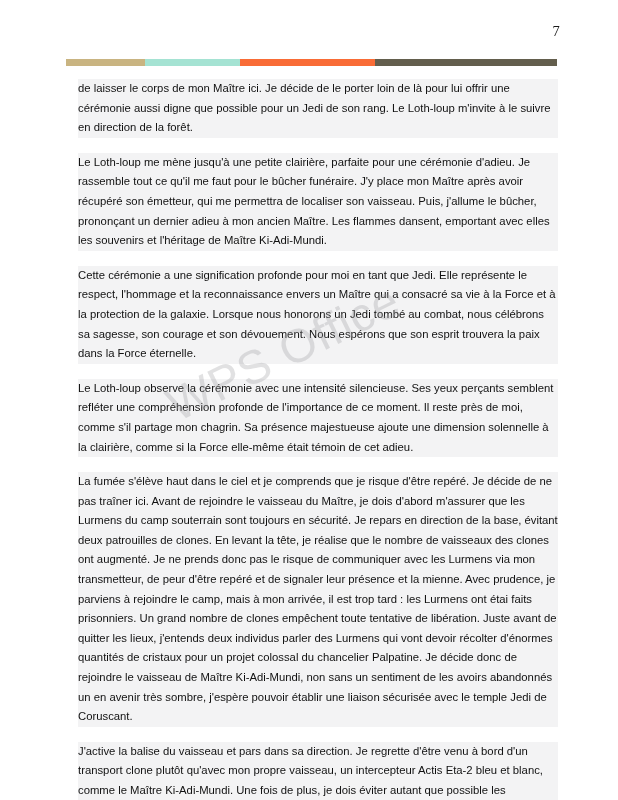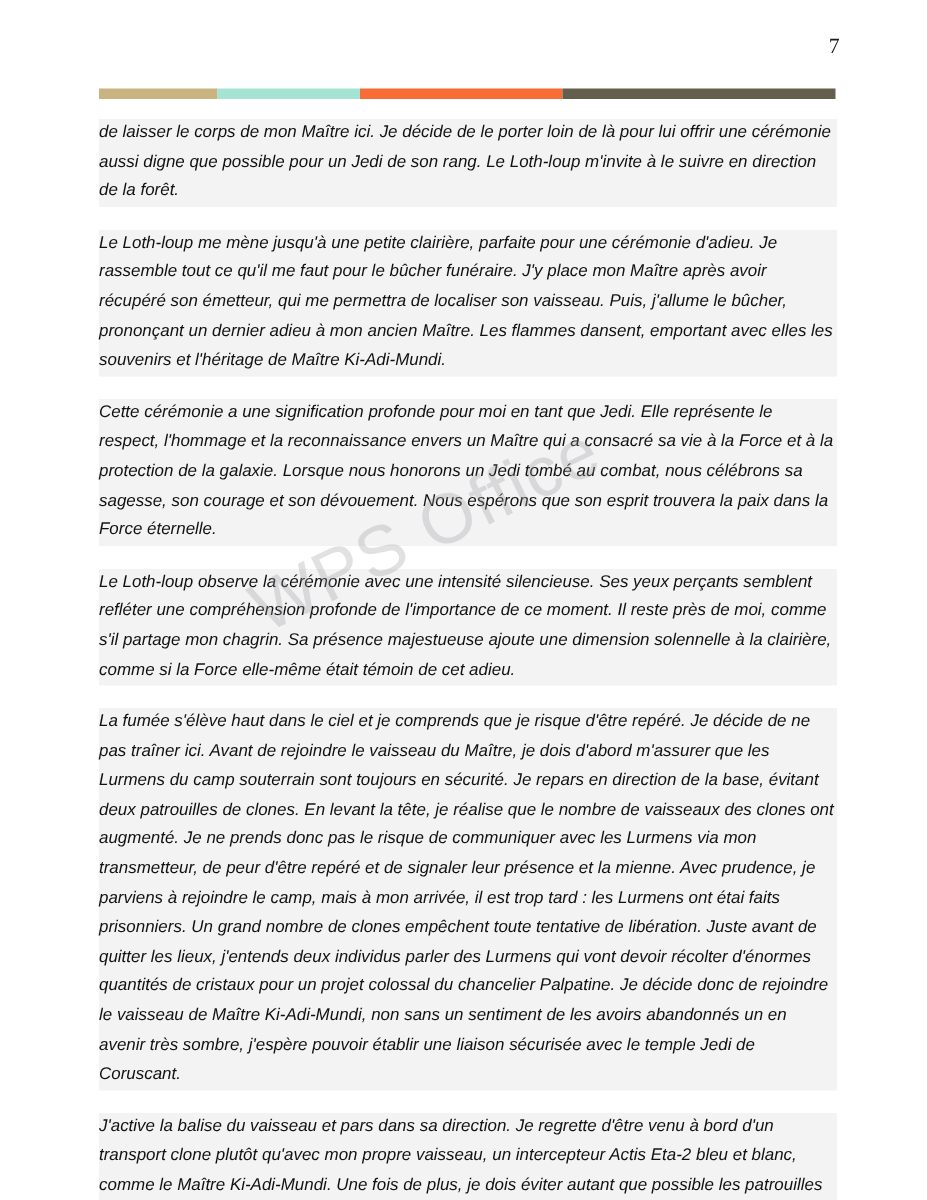--- a/index.html
+++ b/index.html
@@ -63,26 +63,25 @@
     top: 79px;
     left: 66px;
     width: 492px;
     font-family: "Liberation Sans", sans-serif;
     font-size: 11.3px;
     line-height: 19.6px;
     color: #111111;
     text-align: left;
   }
   .body-text p {
-    margin: 0 0 15px 0;
+    margin: 0 0 15px 12px;
     padding: 0;
     
     background: linear-gradient(#f3f3f4, #f3f3f4);
     background-clip: padding-box;
-    font-style: italic;
   }
   .body-text p:last-child {
     margin-bottom: 0;
   }
 
   
   .watermark {
     position: absolute;
     left: 170px;
     top: 340px;

